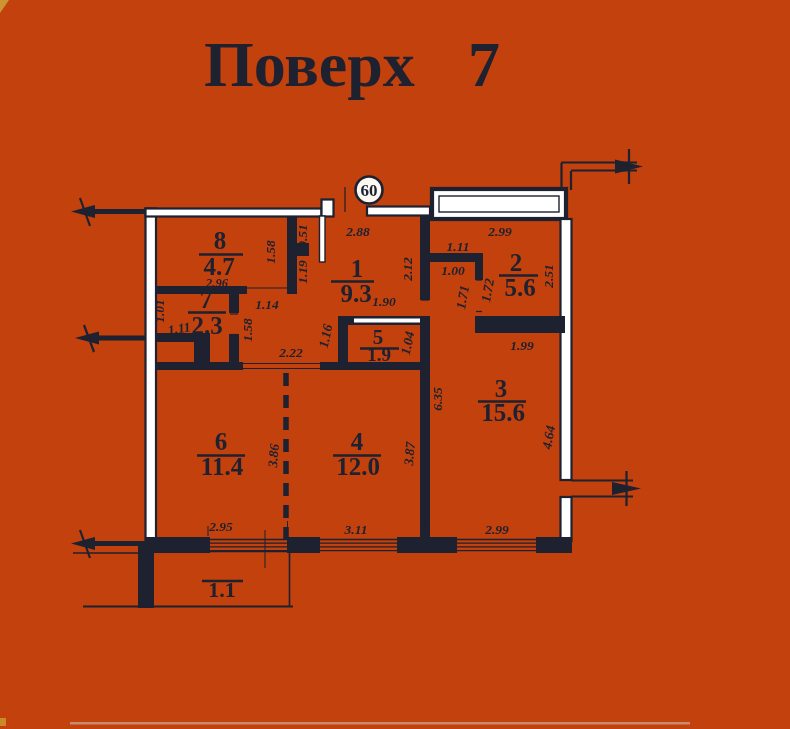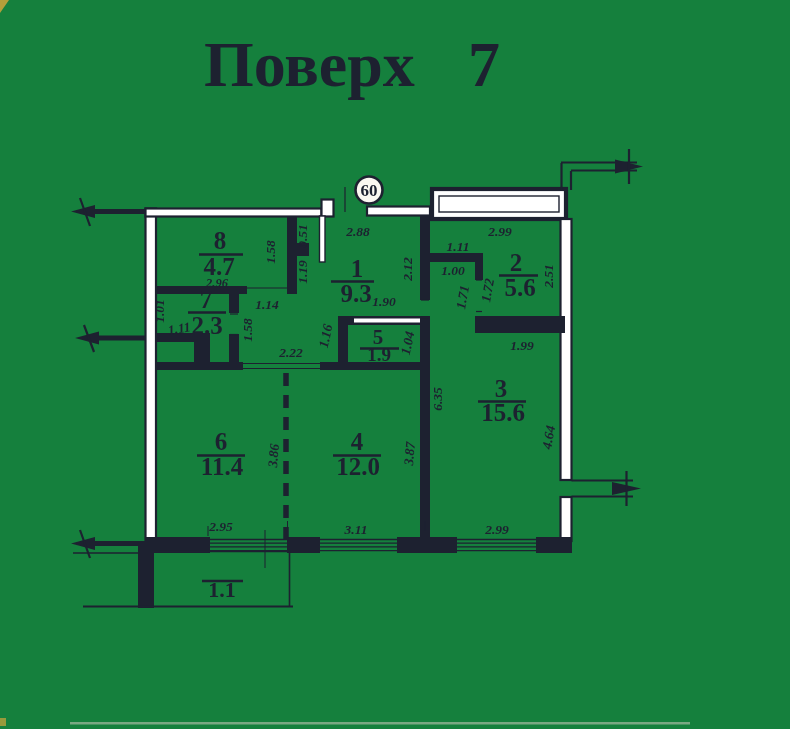--- a/index.html
+++ b/index.html
@@ -1,18 +1,18 @@
 <!DOCTYPE html>
 <html><head>
 <meta charset="utf-8">
 <style>
   html,body{margin:0;padding:0;background:#ffffff;}
   .page{
     position:relative;width:790px;height:729px;
-    background:#15803d;overflow:hidden;
+    background:#c2410c;overflow:hidden;
     font-family:"Liberation Serif",serif;
   }
   svg{position:absolute;left:0;top:0;}
   :root{--ink:#1d2130;}
   .hw{fill:#ffffff;stroke:#1d2130;stroke-width:2.2;}
   .hwthick{fill:#ffffff;stroke:#1d2130;stroke-width:4.2;}
   .hwthin{fill:#ffffff;stroke:#1d2130;stroke-width:1.4;}
   .sw{fill:#1d2130;stroke:none;}
   .ln{stroke:#1d2130;fill:none;}
   text{fill:#1d2130;}

